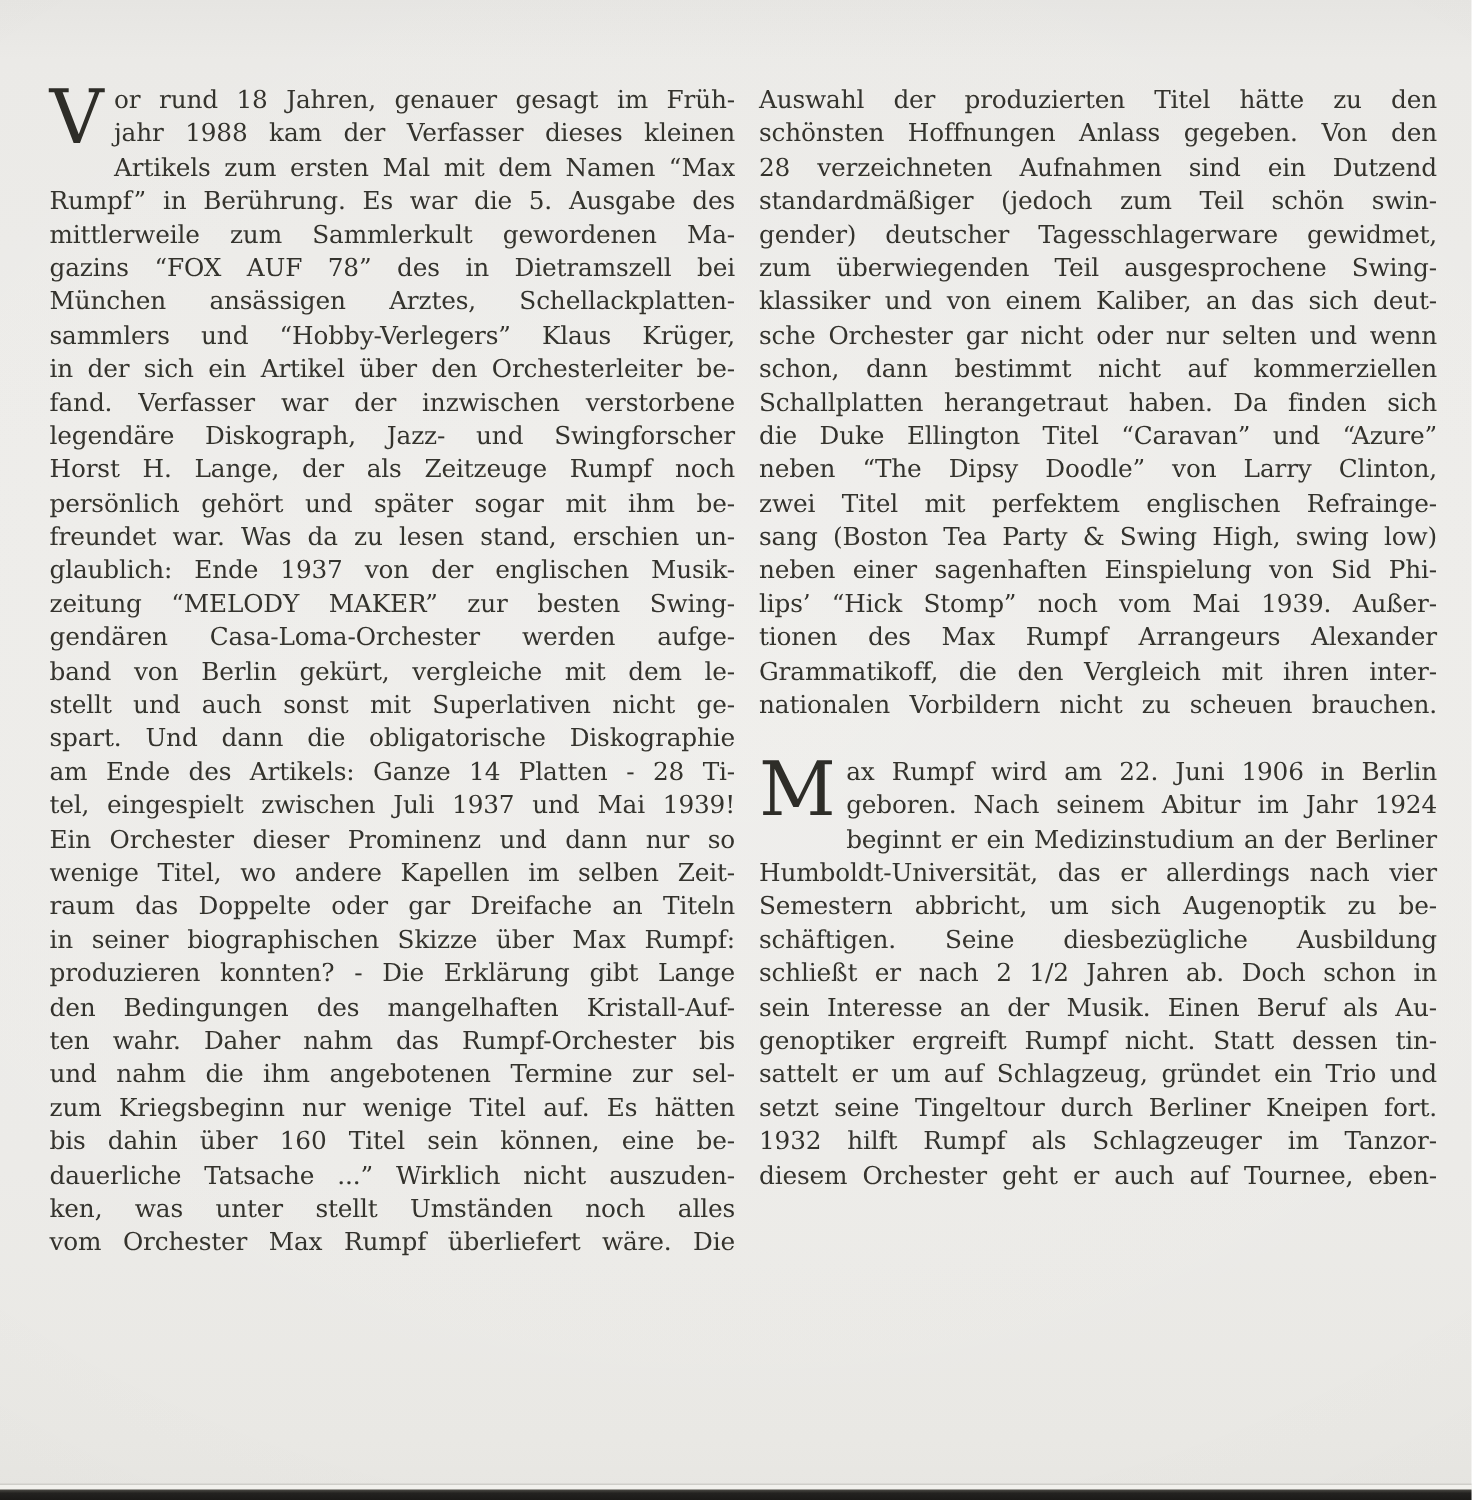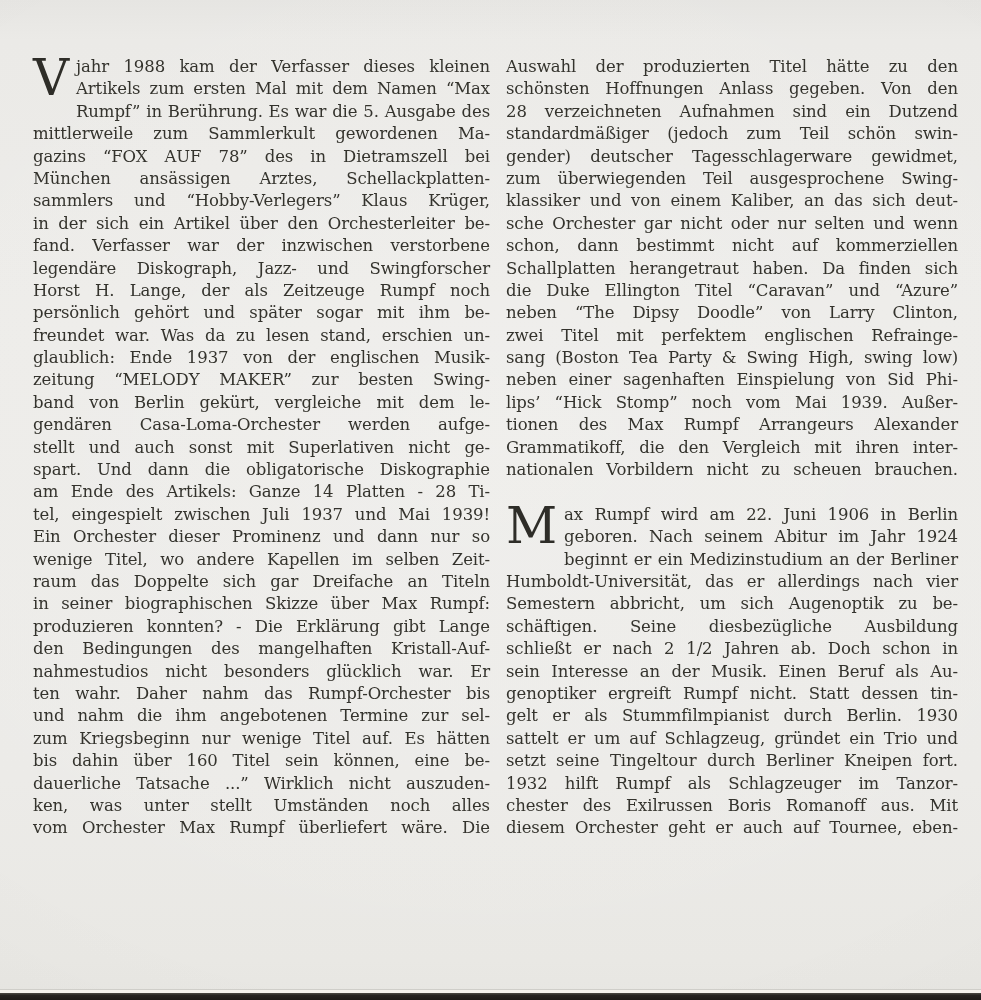--- a/index.html
+++ b/index.html
@@ -86,48 +86,48 @@
 </head>
 <body>
 
 <div class="page">
   <div class="vignette"></div>
 
   <div class="columns">
     <div class="col col-left">
         <div class="para">
           <span class="dropcap">V</span>
+          <div class="ln">or rund 18 Jahren, genauer gesagt im Früh-</div>
           <div class="ln">jahr 1988 kam der Verfasser dieses kleinen</div>
           <div class="ln">Artikels zum ersten Mal mit dem Namen “Max</div>
           <div class="ln">Rumpf” in Berührung. Es war die 5. Ausgabe des</div>
           <div class="ln">mittlerweile zum Sammlerkult gewordenen Ma-</div>
           <div class="ln">gazins “FOX AUF 78” des in Dietramszell bei</div>
           <div class="ln">München ansässigen Arztes, Schellackplatten-</div>
           <div class="ln">sammlers und “Hobby-Verlegers” Klaus Krüger,</div>
           <div class="ln">in der sich ein Artikel über den Orchesterleiter be-</div>
           <div class="ln">fand. Verfasser war der inzwischen verstorbene</div>
           <div class="ln">legendäre Diskograph, Jazz- und Swingforscher</div>
           <div class="ln">Horst H. Lange, der als Zeitzeuge Rumpf noch</div>
           <div class="ln">persönlich gehört und später sogar mit ihm be-</div>
           <div class="ln">freundet war. Was da zu lesen stand, erschien un-</div>
           <div class="ln">glaublich: Ende 1937 von der englischen Musik-</div>
           <div class="ln">zeitung “MELODY MAKER” zur besten Swing-</div>
+          <div class="ln">gendären Casa-Loma-Orchester werden aufge-</div>
           <div class="ln">band von Berlin gekürt, vergleiche mit dem le-</div>
-          <div class="ln">gendären Casa-Loma-Orchester werden aufge-</div>
           <div class="ln">stellt und auch sonst mit Superlativen nicht ge-</div>
           <div class="ln">spart. Und dann die obligatorische Diskographie</div>
           <div class="ln">am Ende des Artikels: Ganze 14 Platten - 28 Ti-</div>
           <div class="ln">tel, eingespielt zwischen Juli 1937 und Mai 1939!</div>
           <div class="ln">Ein Orchester dieser Prominenz und dann nur so</div>
           <div class="ln">wenige Titel, wo andere Kapellen im selben Zeit-</div>
-          <div class="ln">raum das Doppelte sich gar Dreifache an Titeln</div>
+          <div class="ln">raum das Doppelte oder gar Dreifache an Titeln</div>
           <div class="ln">in seiner biographischen Skizze über Max Rumpf:</div>
           <div class="ln">produzieren konnten? - Die Erklärung gibt Lange</div>
           <div class="ln">den Bedingungen des mangelhaften Kristall-Auf-</div>
-          <div class="ln">nahmestudios nicht besonders glücklich war. Er</div>
           <div class="ln">ten wahr. Daher nahm das Rumpf-Orchester bis</div>
           <div class="ln">und nahm die ihm angebotenen Termine zur sel-</div>
           <div class="ln">zum Kriegsbeginn nur wenige Titel auf. Es hätten</div>
           <div class="ln">bis dahin über 160 Titel sein können, eine be-</div>
           <div class="ln">dauerliche Tatsache ...” Wirklich nicht auszuden-</div>
           <div class="ln">ken, was unter stellt Umständen noch alles</div>
           <div class="ln">vom Orchester Max Rumpf überliefert wäre. Die</div>
         </div>
       </div>
     <div class="col col-right">
@@ -156,25 +156,23 @@
           <span class="dropcap">M</span>
           <div class="ln">ax Rumpf wird am 22. Juni 1906 in Berlin</div>
           <div class="ln">geboren. Nach seinem Abitur im Jahr 1924</div>
           <div class="ln">beginnt er ein Medizinstudium an der Berliner</div>
           <div class="ln">Humboldt-Universität, das er allerdings nach vier</div>
           <div class="ln">Semestern abbricht, um sich Augenoptik zu be-</div>
           <div class="ln">schäftigen. Seine diesbezügliche Ausbildung</div>
           <div class="ln">schließt er nach 2 1/2 Jahren ab. Doch schon in</div>
           <div class="ln">sein Interesse an der Musik. Einen Beruf als Au-</div>
           <div class="ln">genoptiker ergreift Rumpf nicht. Statt dessen tin-</div>
-          <div class="ln">gelt er als Stummfilmpianist durch Berlin. 1930</div>
           <div class="ln">sattelt er um auf Schlagzeug, gründet ein Trio und</div>
           <div class="ln">setzt seine Tingeltour durch Berliner Kneipen fort.</div>
           <div class="ln">1932 hilft Rumpf als Schlagzeuger im Tanzor-</div>
-          <div class="ln">chester des Exilrussen Boris Romanoff aus. Mit</div>
           <div class="ln">diesem Orchester geht er auch auf Tournee, eben-</div>
         </div>
       </div>
   </div>
 
   <div class="scan-bottom">
     <div class="scan-hairline"></div>
     <div class="scan-lightline"></div>
     <div class="scan-darkband"></div>
   </div>

